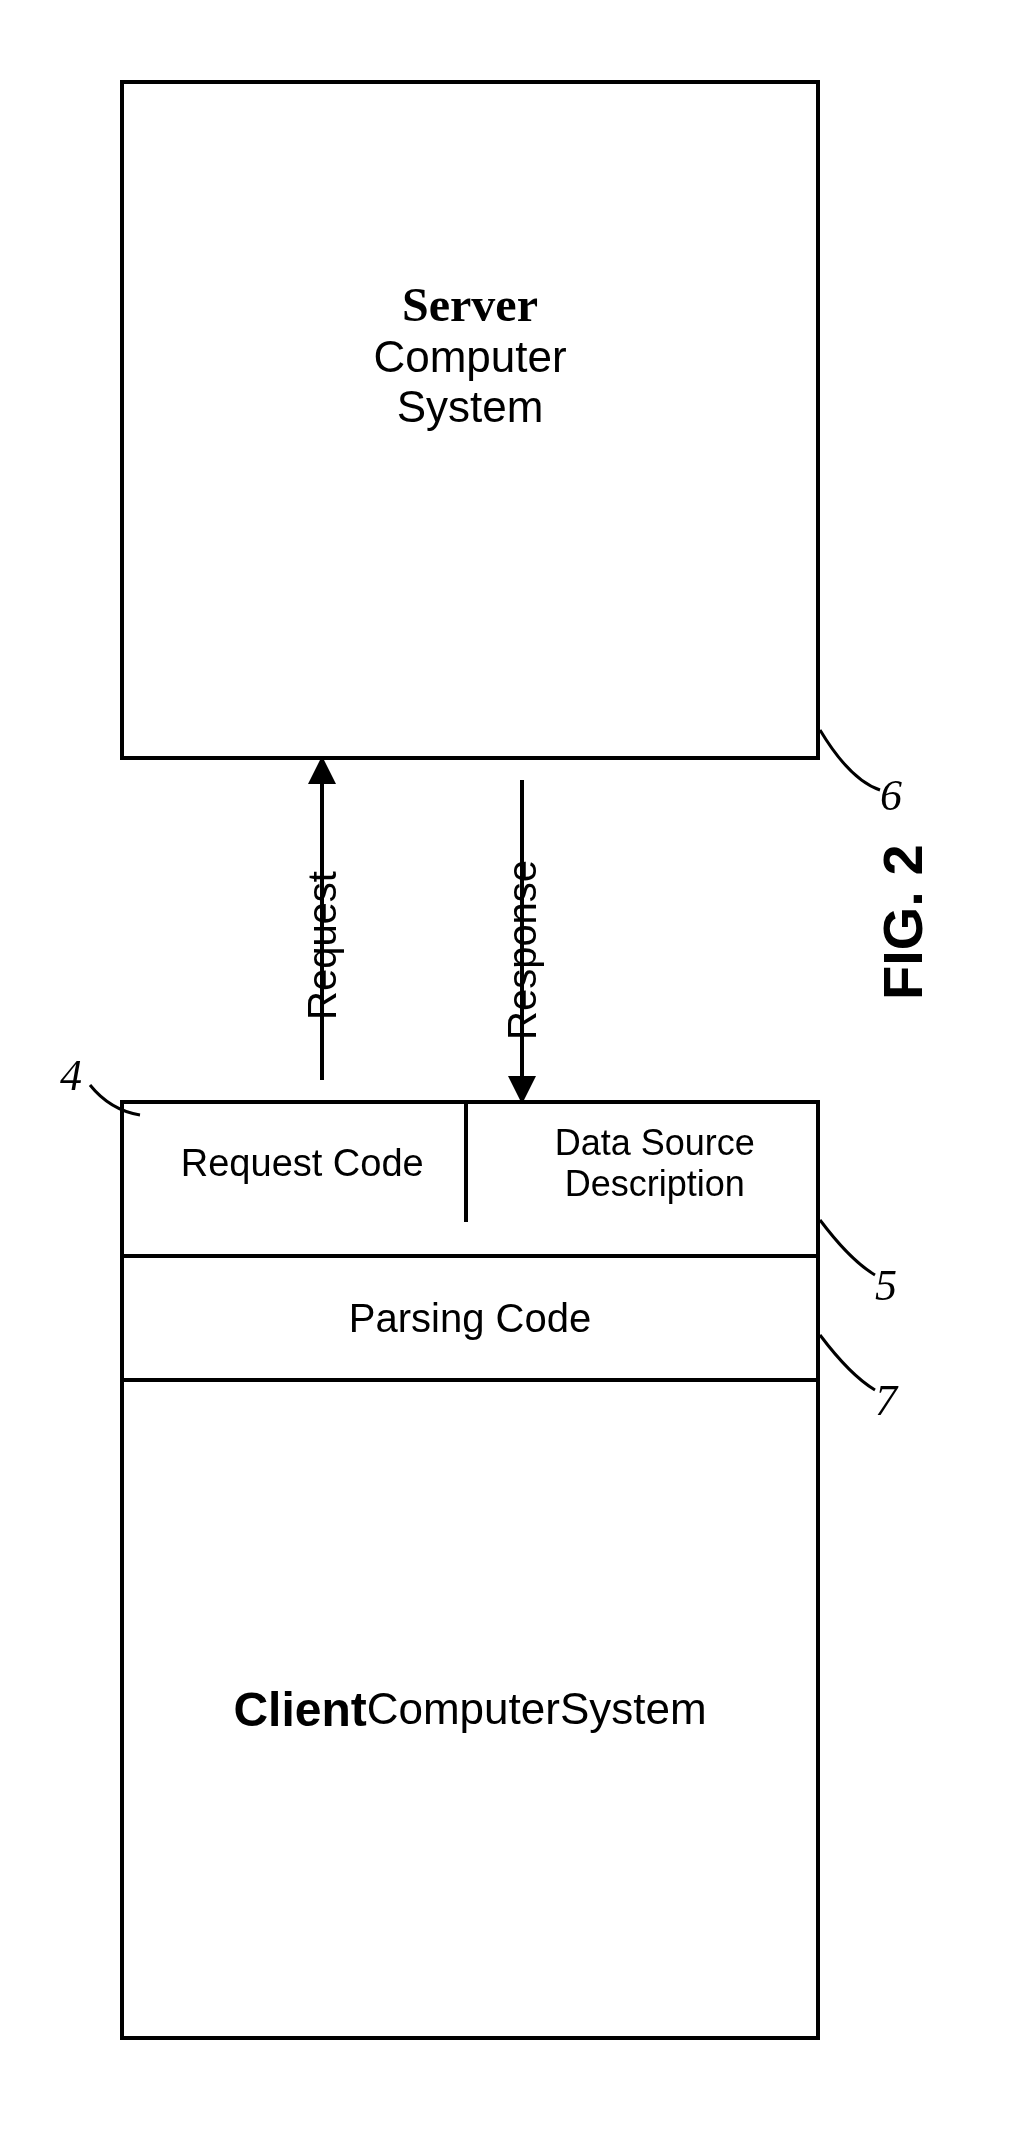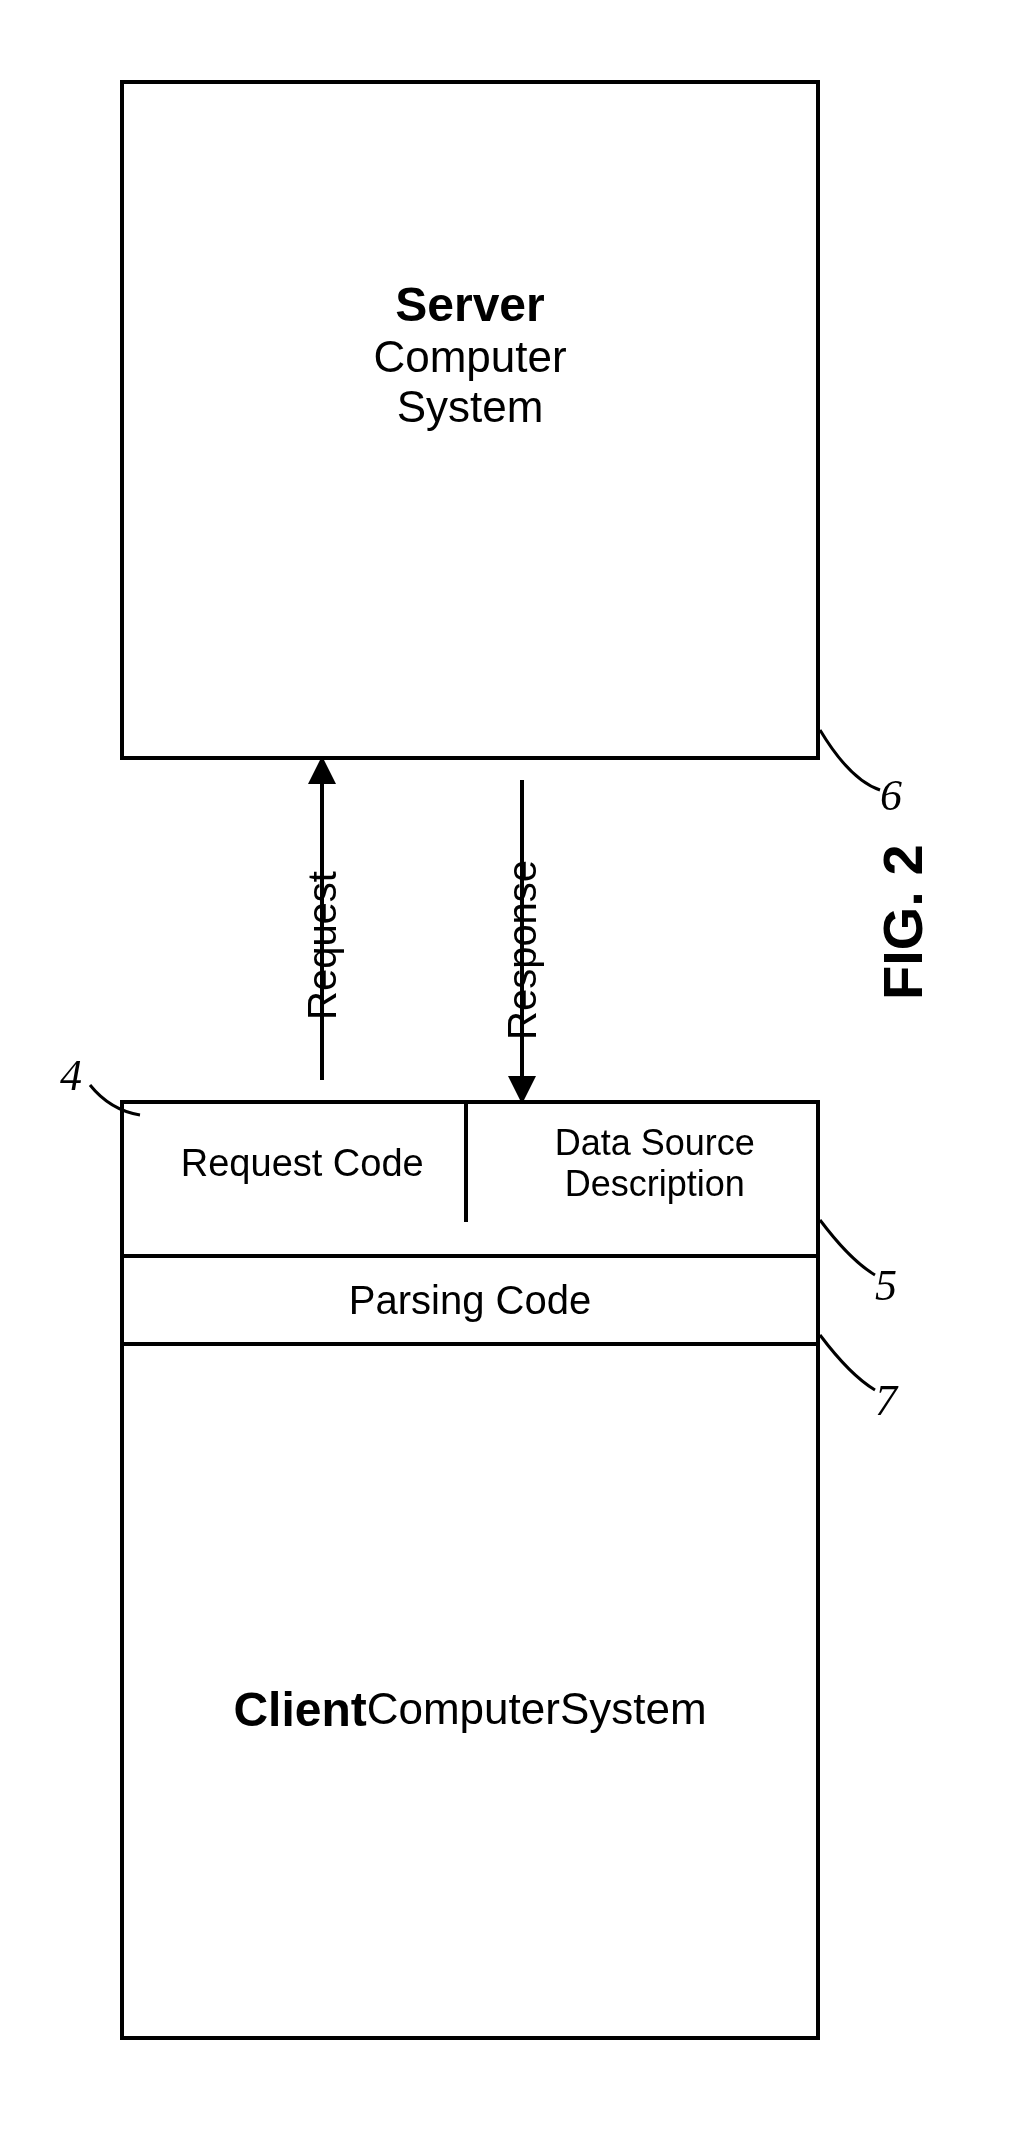--- a/index.html
+++ b/index.html
@@ -3,30 +3,30 @@
 <meta charset="utf-8">
 <style>
   * { box-sizing: border-box; margin: 0; padding: 0; }
   html, body { width: 1034px; height: 2129px; background: #fff; font-family: Arial, Helvetica, sans-serif; }
   .canvas { position: relative; width: 1034px; height: 2129px; }
 
   .box { position: absolute; border: 4px solid #000; background: #fff; }
 
   .server-box { left: 120px; top: 80px; width: 700px; height: 680px; }
   .server-main { position: absolute; left: 0; top: 0; width: 100%; height: 540px; display: flex; flex-direction: column; align-items: center; justify-content: center; }
-  .server-main .bold { font-weight: 700; font-size: 48px; }
+  .server-main .bold { font-weight: 700; font-size: 48px; font-family: Liberation Serif, serif; }
   .server-main .line { font-size: 44px; }
   .service-processor { position: absolute; left: 0; top: 540px; width: 100%; height: 140px; border-top: 4px solid #000; display: flex; align-items: center; justify-content: center; font-size: 44px; }
 
   .client-box { left: 120px; top: 1100px; width: 700px; height: 940px; }
   
   .client-top { position: absolute; left: 0; top: 0; width: 100%; height: 118px; display: flex; padding-left: 17px; }
   .request-code { flex: 1; border-right: 4px solid #000; display: flex; align-items: center; justify-content: center; font-size: 38px; }
   .dsd { flex: 1; display: flex; align-items: center; justify-content: center; font-size: 36px; text-align: center; line-height: 1.15; margin-left: 26px; }
-  .parsing-code { position: absolute; left: 0; top: 150px; width: 100%; height: 92px; border-top: 4px solid #000; border-bottom: 4px solid #000; display: flex; align-items: center; justify-content: center; font-size: 40px; }
+  .parsing-code { position: absolute; left: 0; top: 150px; width: 100%; height: 128px; border-top: 4px solid #000; border-bottom: 4px solid #000; display: flex; align-items: center; justify-content: center; font-size: 40px; }
   .client-main { position: absolute; left: 0; top: 270px; width: 100%; height: 670px; display: flex; align-items: center; justify-content: center; }
   .client-main .bold { font-weight: 700; font-size: 48px; }
   .client-main .line { font-size: 44px; }
 
   
   .arrow-wrap { position: absolute; left: 250px; top: 760px; width: 400px; height: 340px; }
   
   .shaft { position: absolute; width: 4px; background: #000; }
   .req-shaft { left: 70px; top: 20px; height: 300px; }
   .res-shaft { left: 270px; top: 20px; height: 300px; }

